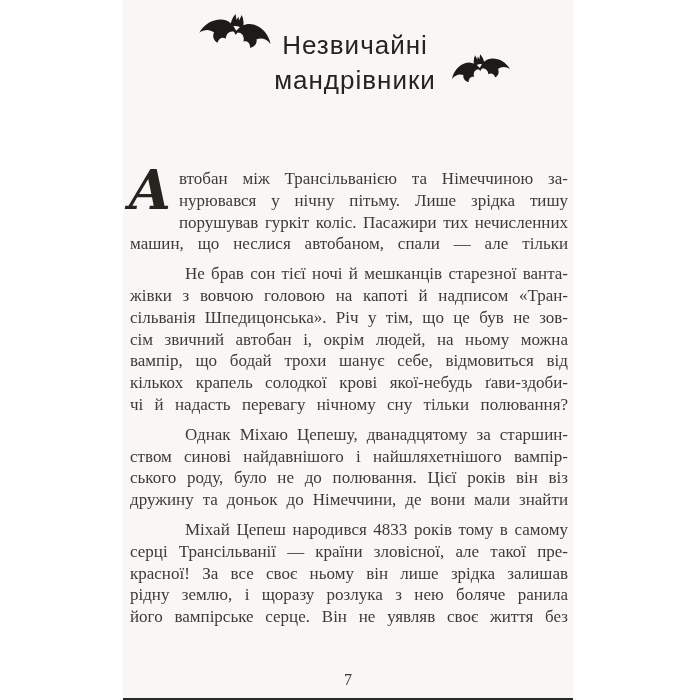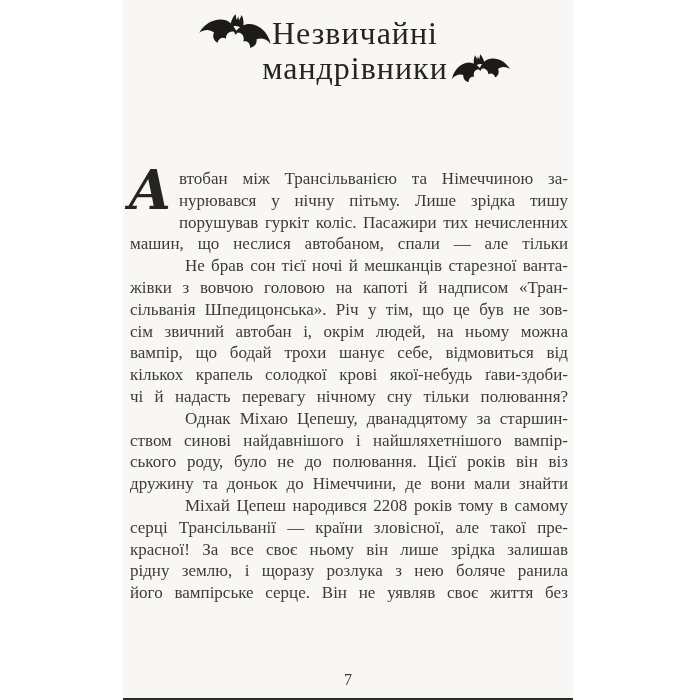--- a/index.html
+++ b/index.html
@@ -16,36 +16,36 @@
     width:700px;height:700px;position:relative;overflow:hidden;
     background:var(--outside-bg);
     font-family:"Liberation Serif","DejaVu Serif",serif;
   }
   .page{
     position:absolute;left:123px;top:0;width:450px;height:700px;
     background:var(--page-bg);
   }
   .chapter-header{position:absolute;top:0;left:0;width:100%;height:110px;}
   .chapter-title{
-    position:absolute;top:16px;left:0;width:100%;text-align:center;padding-left:14px;
-    font-family:Liberation Serif, serif;font-size:32px;line-height:35px;
+    position:absolute;top:28px;left:0;width:100%;text-align:center;padding-left:14px;
+    font-family:Liberation Sans, sans-serif;font-size:26px;line-height:35px;
     color:var(--title);letter-spacing:1px;
   }
   .bat{position:absolute;color:var(--bat);}
   .bat svg{width:100%;height:100%;display:block;}
   .bat-left{left:75px;top:4px;width:76px;height:55px;transform:rotate(9deg);}
   .bat-right{left:326px;top:45px;width:62px;height:47px;transform:scaleX(-1) rotate(10deg);}
   .body-text{
     position:absolute;top:168px;left:7px;width:438px;
     font-size:17px;line-height:21.8px;color:var(--text);
   }
   .paragraph{margin:0;}
   .line{text-align:justify;text-align-last:justify;white-space:normal;}
   .line.last-short{text-align-last:left;}
-  .line.first-indent{padding-left:55px;}
+  .line.first-indent{padding-left:55px;margin-top:8px;}
   .drop-cap{
     float:left;font-family:"DejaVu Serif",serif;font-style:italic;font-weight:bold;
     font-size:54px;line-height:40px;height:43px;margin:2px 7px 0 -2px;
     color:var(--title);
   }
   .page-number{
     position:absolute;top:671px;left:0;width:100%;text-align:center;
     font-size:16px;color:var(--text);
   }
   .page-edge{
@@ -93,21 +93,21 @@
         <div class="line">кількох крапель солодкої крові якої-небудь ґави-здоби-</div>
         <div class="line">чі й надасть перевагу нічному сну тільки полювання?</div>
       </div>
       <div class="paragraph">
         <div class="line first-indent">Однак Міхаю Цепешу, дванадцятому за старшин-</div>
         <div class="line">ством синові найдавнішого і найшляхетнішого вампір-</div>
         <div class="line">ського роду, було не до полювання. Цієї років він віз</div>
         <div class="line">дружину та доньок до Німеччини, де вони мали знайти</div>
       </div>
       <div class="paragraph">
-        <div class="line first-indent">Міхай Цепеш народився 2208 років тому в самому</div>
+        <div class="line first-indent">Міхай Цепеш народився 4833 років тому в самому</div>
         <div class="line">серці Трансільванії — країни зловісної, але такої пре-</div>
         <div class="line">красної! За все своє ньому він лише зрідка залишав</div>
         <div class="line">рідну землю, і щоразу розлука з нею боляче ранила</div>
         <div class="line">його вампірське серце. Він не уявляв своє життя без</div>
       </div>
     </div>
 
   <div class="page-number">7</div>
   <div class="page-edge"></div>
 

